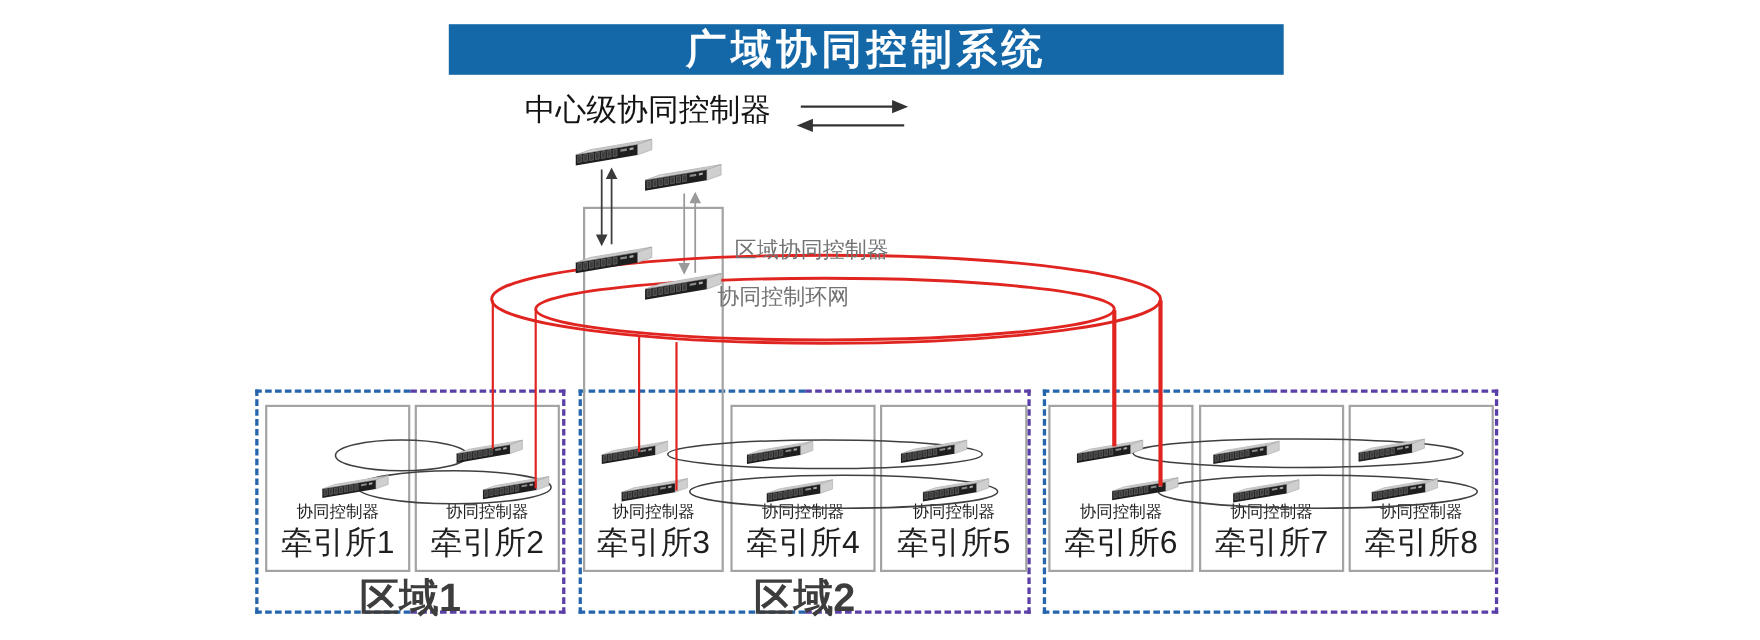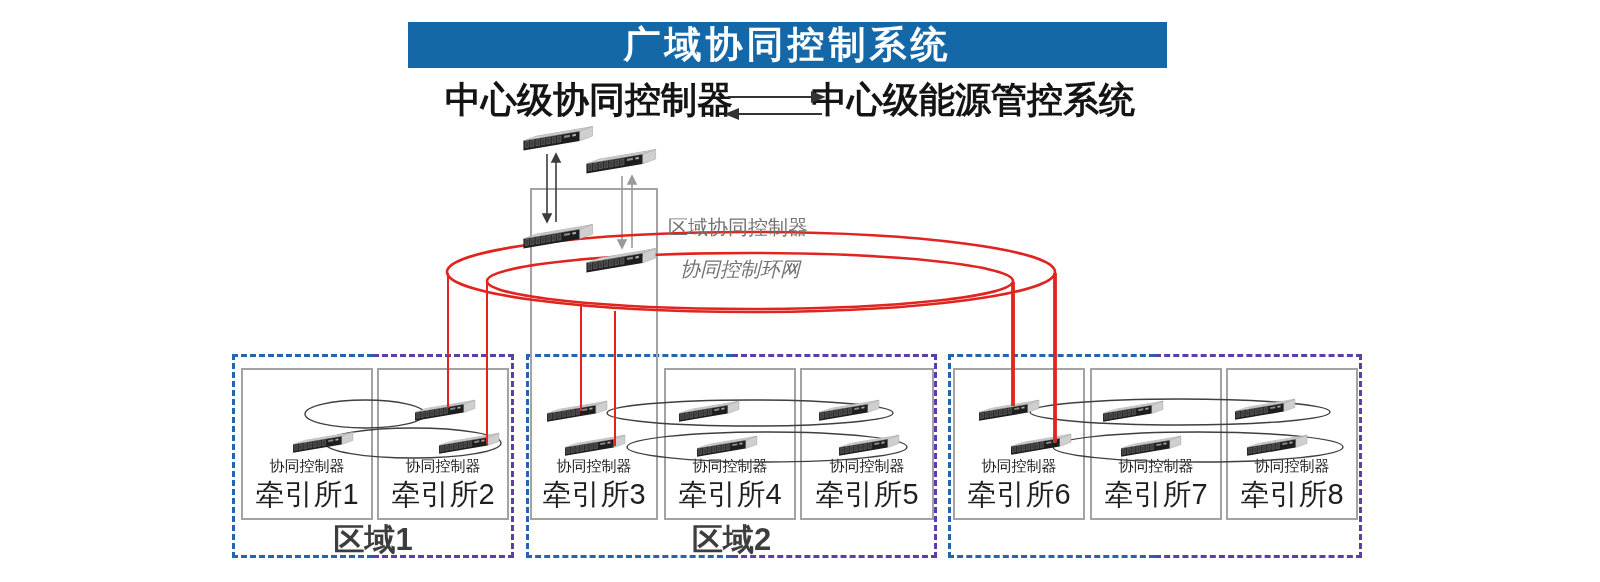--- a/index.html
+++ b/index.html
@@ -5,42 +5,42 @@
   html,body{margin:0;padding:0;background:#fff;}
   body{font-family:"Liberation Sans", sans-serif;}
   .canvas{position:relative;width:1600px;height:582px;background:#ffffff;overflow:hidden;margin-top:10px;}
 
   
   .banner{position:absolute;left:408px;top:12px;width:759px;height:46px;background:#1468a8;
           color:#ffffff;font-size:37px;font-weight:bold;letter-spacing:4px;
           display:flex;align-items:center;justify-content:center;}
 
   
-  .toplabel{position:absolute;top:73px;height:34px;font-size:36px;font-weight:700;color:#141414;
+  .toplabel{position:absolute;top:73px;height:34px;font-size:28px;font-weight:400;color:#141414;
             display:flex;align-items:center;justify-content:center;white-space:nowrap;}
   .lbl-center{left:458px;width:262px;}
   .lbl-energy{left:826px;width:294px;}
 
   
   .layer{position:absolute;left:0;top:0;width:1600px;height:582px;pointer-events:none;}
 
   
   .region{position:absolute;top:344px;height:204px;}
   .region .dash-half{position:absolute;top:0;bottom:0;width:50%;box-sizing:border-box;}
   .region .dash-left{left:0;border:3px dashed #2565ad;border-right:none;}
   .region .dash-right{right:0;border:3px dashed #5b3fa8;border-left:none;}
 
   
   .sub-box{position:absolute;box-sizing:border-box;border:2px solid #a3a3a3;background:transparent;}
   .sub-labels{position:absolute;left:0;right:0;bottom:6px;text-align:center;line-height:1.25;}
   .sub-role{font-size:15px;color:#1f1f1f;}
   .sub-name{font-size:29px;color:#1f1f1f;}
 
   
-  .region-label{position:absolute;top:509px;font-size:31px;font-weight:bold;color:#3d3d3d;
+  .region-label{position:absolute;top:509px;font-size:36px;font-weight:bold;color:#3d3d3d;
                 text-align:center;}
 
   
   .mid-label{position:absolute;font-size:20px;color:#737373;white-space:nowrap;}
 
   
   .server{position:absolute;}
   .srv-lg{width:72px;height:31px;}
   .srv-sm{width:62px;height:27px;}
 </style>
@@ -76,21 +76,20 @@
         </g>
       </g>
     </defs>
   </svg>
 
   <div class="banner">
     <span>广域协同控制系统</span>
   </div>
 
   <div class="toplabel lbl-center">中心级协同控制器</div>
-  <div class="toplabel lbl-energy">中心级能源管控系统</div>
 
   <svg class="layer">
     <g stroke="#333333" stroke-width="2" fill="#333333">
       <line x1="728" y1="87" x2="812" y2="87"></line>
       <polygon points="812,82.5 812,91.5 823,87"></polygon>
       <line x1="822" y1="104" x2="738" y2="104"></line>
       <polygon points="738,99.5 738,108.5 727,104"></polygon>
     </g>
   </svg>
 
@@ -260,15 +259,15 @@
       <line x1="448" y1="263" x2="448" y2="398" stroke-width="2"></line>
       <line x1="487" y1="272" x2="487" y2="434" stroke-width="2"></line>
       <line x1="581" y1="296" x2="581" y2="401" stroke-width="2"></line>
       <line x1="615" y1="301" x2="615" y2="436" stroke-width="2"></line>
       <line x1="1013" y1="272" x2="1013" y2="396" stroke-width="3.8"></line>
       <line x1="1055" y1="263" x2="1055" y2="432" stroke-width="3.8"></line>
     </g>
   </svg>
 
   <div class="mid-label" style="left:668px;top:204px;">区域协同控制器</div>
-  <div class="mid-label" style="left:680px;top:246px;font-style:italic;">协同控制环网</div>
+  <div class="mid-label" style="left:652px;top:246px;">协同控制环网</div>
 
 </div>
 
 </body></html>

